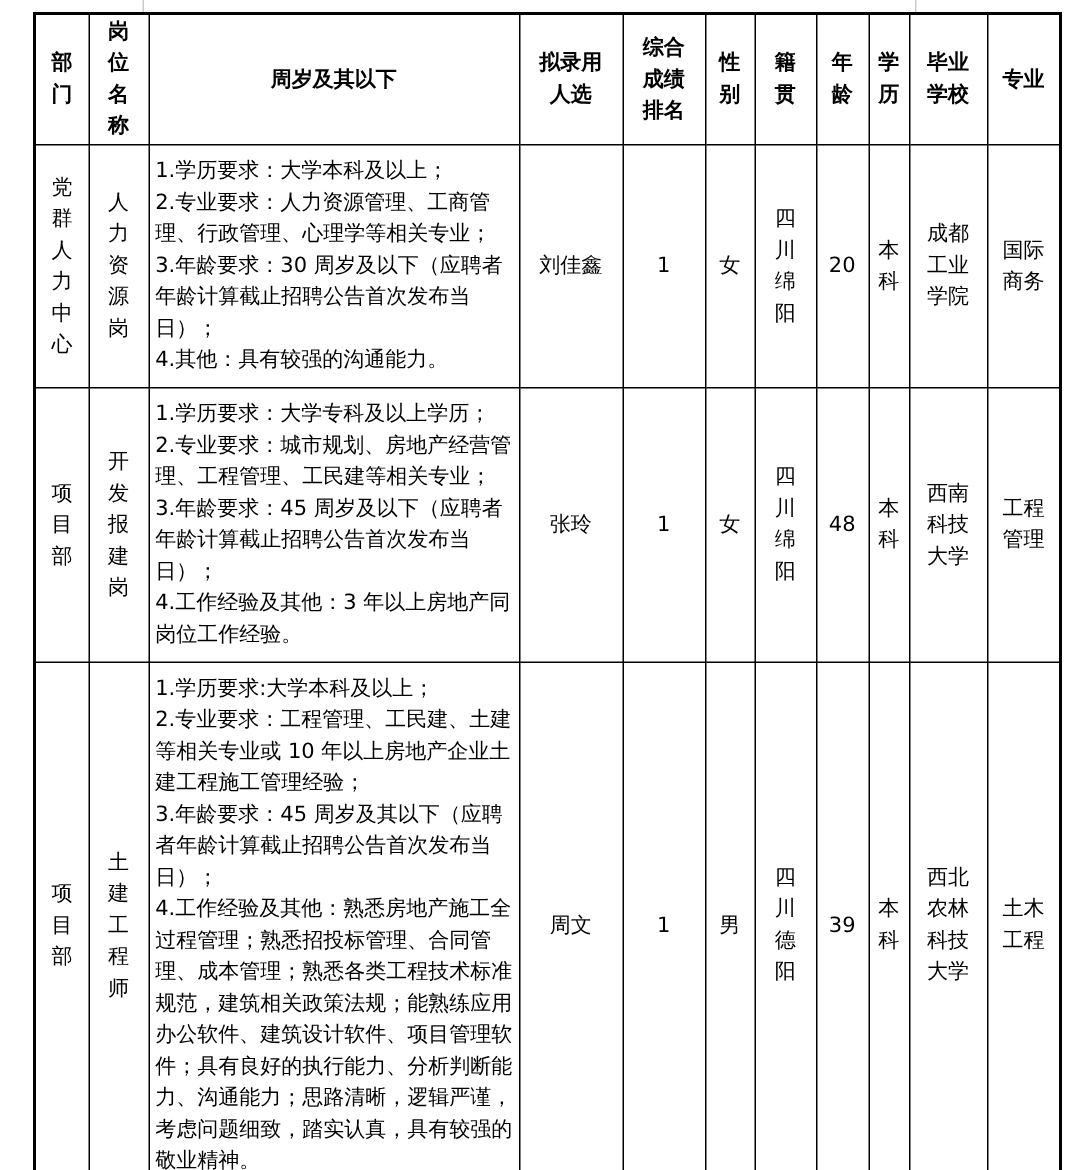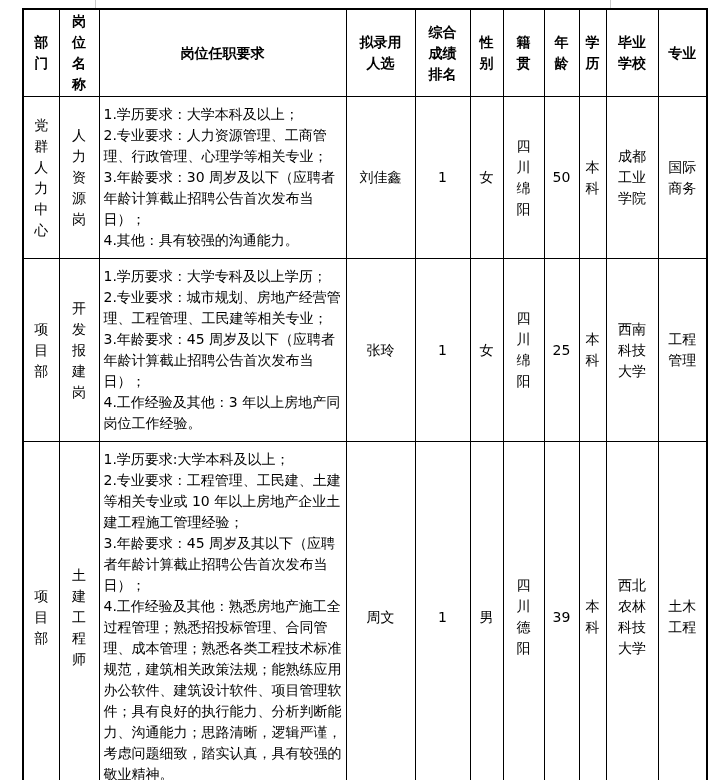--- a/index.html
+++ b/index.html
@@ -82,21 +82,21 @@
     </colgroup>
 
     <tbody>
         <tr class="tr-head">
       <td class="hdr">部
 门</td>
       <td class="hdr">岗
 位
 名
 称</td>
-      <td class="hdr">岗位任职要求</td>
+      <td class="hdr">周岁及其以下</td>
       <td class="hdr">拟录用
 人选</td>
       <td class="hdr">综合
 成绩
 排名</td>
       <td class="hdr">性
 别</td>
       <td class="hdr">籍
 贯</td>
       <td class="hdr">年
@@ -124,21 +124,21 @@
 2.专业要求：人力资源管理、工商管理、行政管理、心理学等相关专业；
 3.年龄要求：30 周岁及以下（应聘者年龄计算截止招聘公告首次发布当日）；
 4.其他：具有较强的沟通能力。</td>
       <td>刘佳鑫</td>
       <td>1</td>
       <td>女</td>
       <td>四
 川
 绵
 阳</td>
-      <td>50</td>
+      <td>20</td>
       <td>本
 科</td>
       <td>成都
 工业
 学院</td>
       <td>国际
 商务</td>
     </tr>
 
     <tr class="tr-r2">
@@ -154,21 +154,21 @@
 2.专业要求：城市规划、房地产经营管理、工程管理、工民建等相关专业；
 3.年龄要求：45 周岁及以下（应聘者年龄计算截止招聘公告首次发布当日）；
 4.工作经验及其他：3 年以上房地产同岗位工作经验。</td>
       <td>张玲</td>
       <td>1</td>
       <td>女</td>
       <td>四
 川
 绵
 阳</td>
-      <td>25</td>
+      <td>48</td>
       <td>本
 科</td>
       <td>西南
 科技
 大学</td>
       <td>工程
 管理</td>
     </tr>
 
     <tr class="tr-r3">

